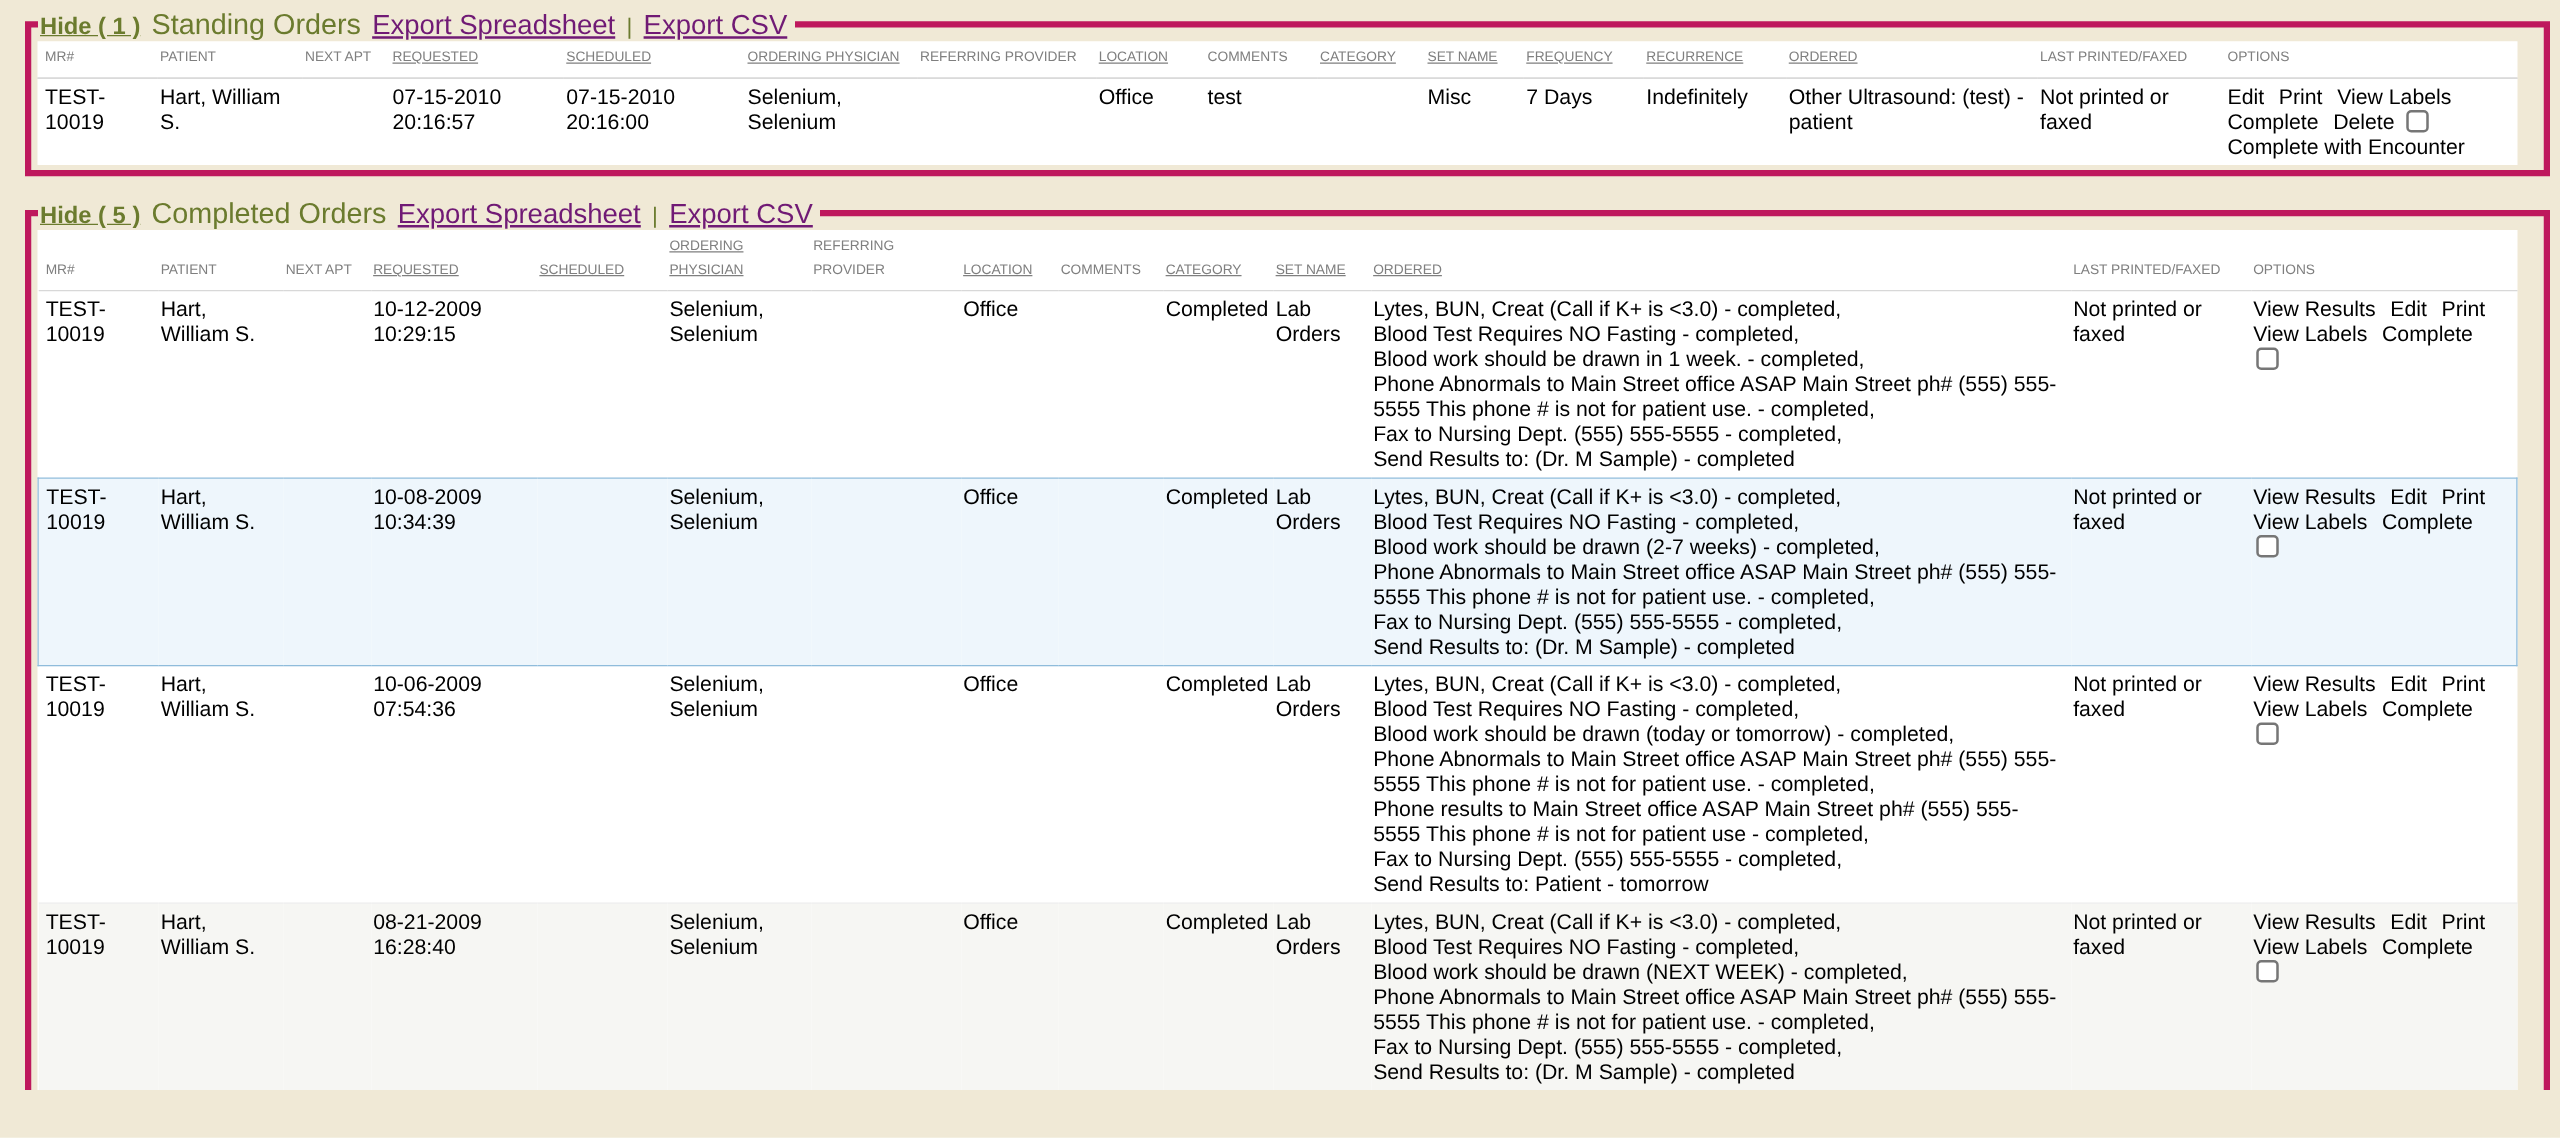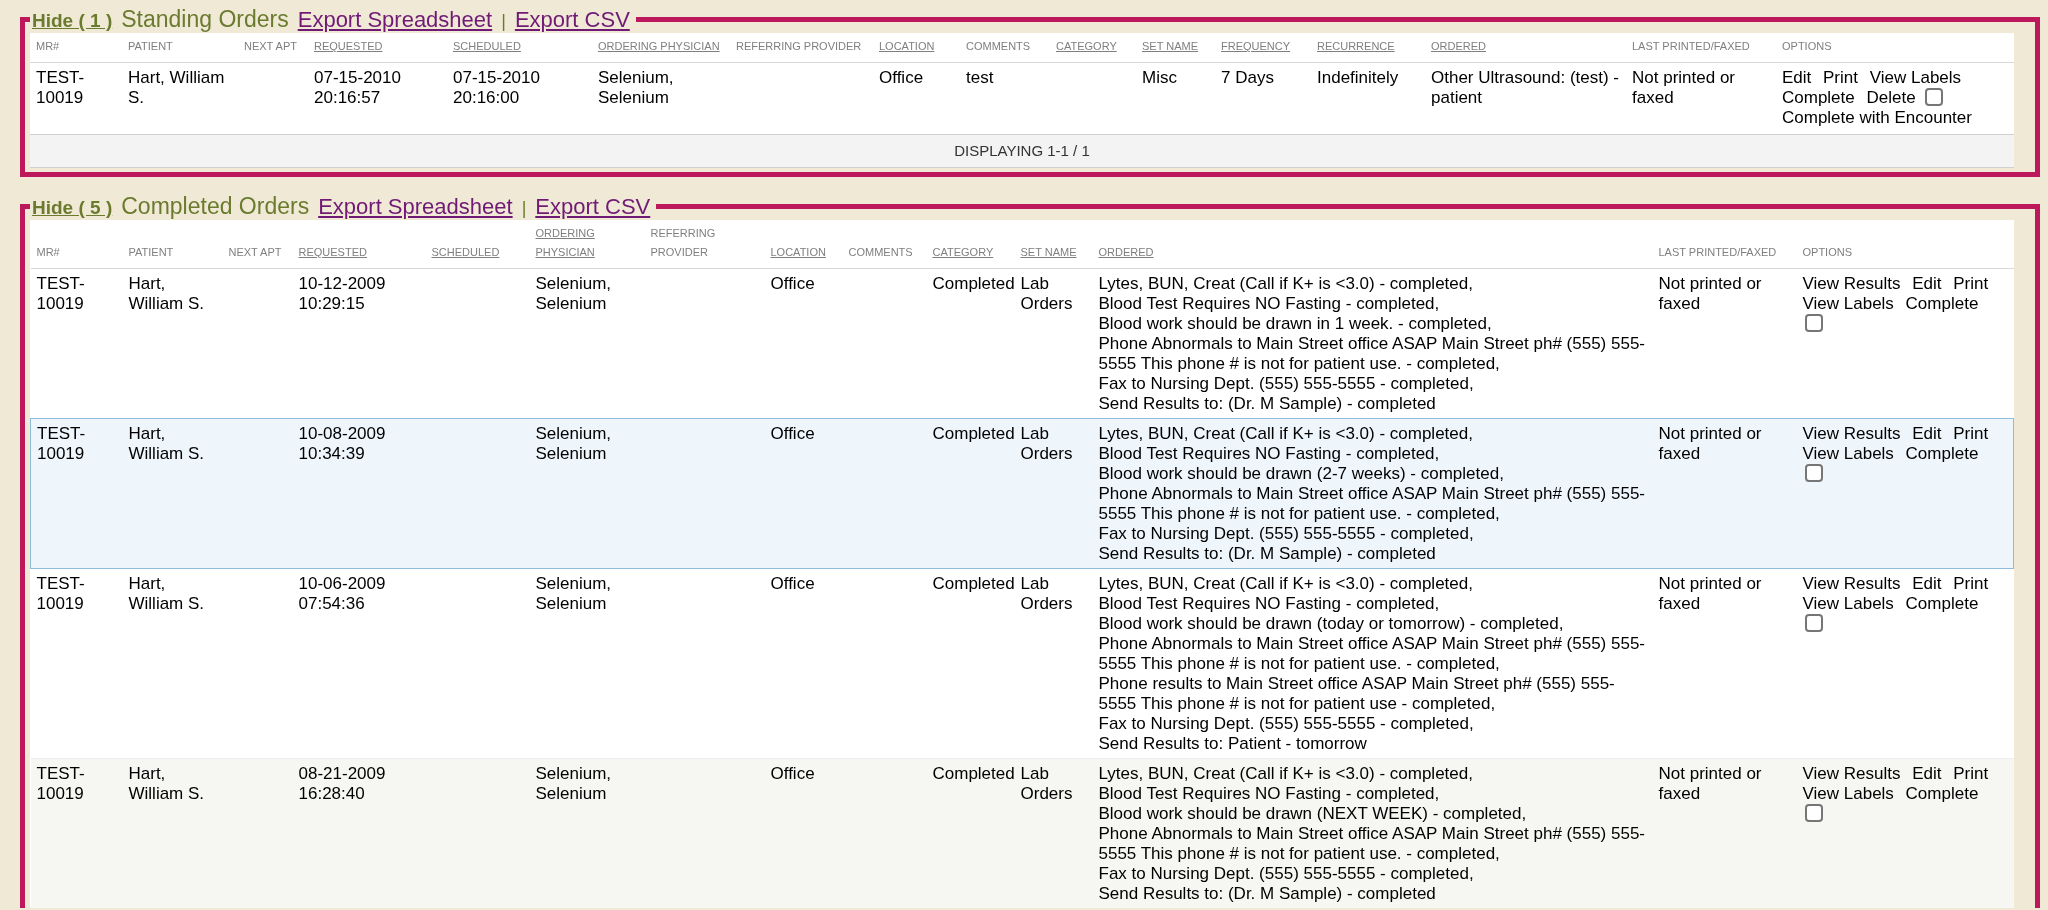--- a/index.html
+++ b/index.html
@@ -140,21 +140,20 @@
             <span class="opt">Edit</span>
             <span class="opt">Print</span>
             <span class="opt">View Labels</span>
             <span class="opt">Complete</span>
             <span class="opt">Delete</span><input type="checkbox" style="">
             <span class="opt opt-block">Complete with Encounter</span>
           </td>
         </tr>
       </tbody>
     </table>
-    <div class="paging-bar">DISPLAYING 1-1 / 1</div>
   </div>
 </fieldset>
 
 <fieldset class="second">
   <legend>
     <span class="hide-link">Hide ( 5 )</span>
     <span class="section-title">Completed Orders</span>
     <span class="export-link">Export Spreadsheet</span>
     <span class="pipe">|</span>
     <span class="export-link">Export CSV</span>

